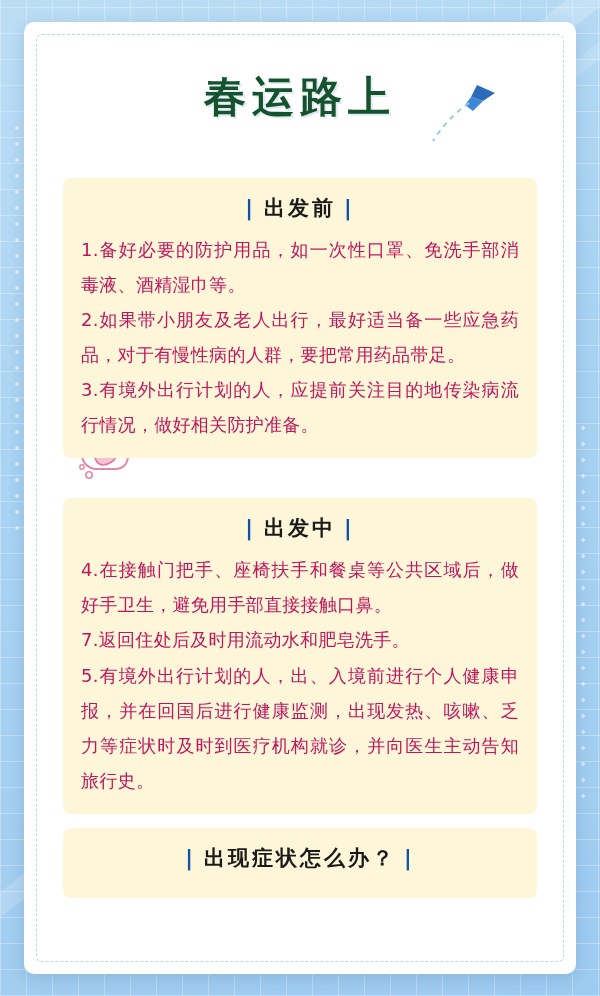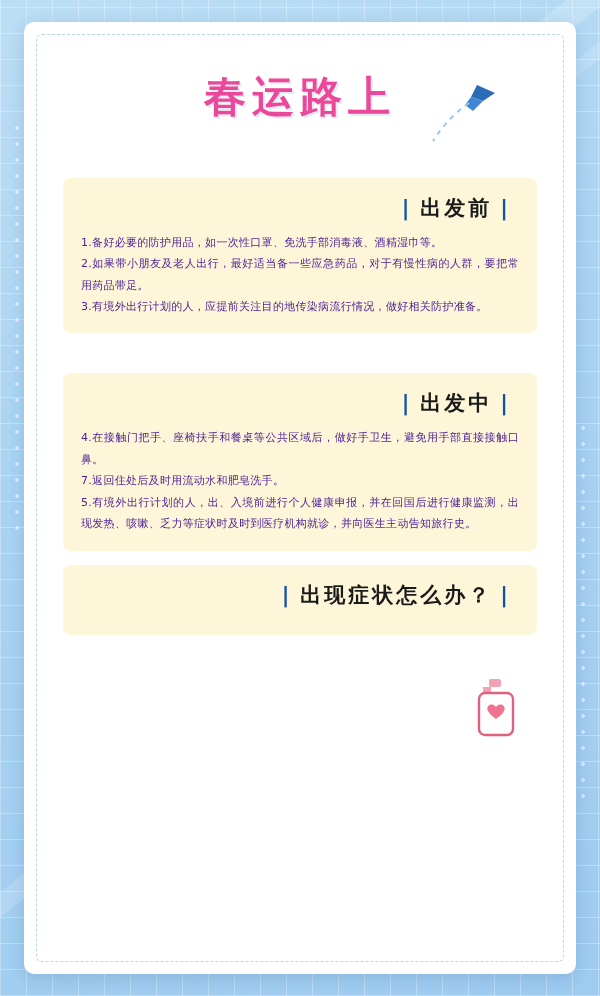--- a/index.html
+++ b/index.html
@@ -68,21 +68,21 @@
   }
 
   .header {
     position: relative;
     padding-top: 34px;
     text-align: center;
   }
   .title-line {
     font-family: "DejaVu Sans", sans-serif;
     font-weight: bold;
-    color: #ec4899;
+    color: #14532d;
     font-size: 42px;
     letter-spacing: 6px;
     line-height: 1.35;
     text-shadow: 2px 2px 0 rgba(18,83,168,0.12);
   }
 
   .plane {
     position: absolute;
     right: 58px;
     top: 44px;
@@ -93,37 +93,37 @@
   
   .section {
     position: relative;
     margin: 0 26px 14px 26px;
     background: #fdf6d8;
     border-radius: 8px;
     padding: 16px 18px 16px 18px;
     box-sizing: border-box;
   }
   .sec-title {
-    text-align: right;
+    text-align: center;
     font-family: "DejaVu Sans", sans-serif;
     font-weight: bold;
     font-size: 21px;
     color: #1a1a1a;
     letter-spacing: 3px;
     margin-bottom: 10px;
   }
   .sec-title .bar {
     color: #1253a8;
     font-weight: bold;
     padding: 0 8px;
   }
   .para {
     font-family: "DejaVu Sans", sans-serif;
-    font-size: 11px;
-    color: #4c1d95;
+    font-size: 18px;
+    color: #be185d;
     line-height: 1.95;
     letter-spacing: 0.3px;
     text-align: justify;
   }
 
   
   .ico {
     position: absolute;
     pointer-events: none;
   }

